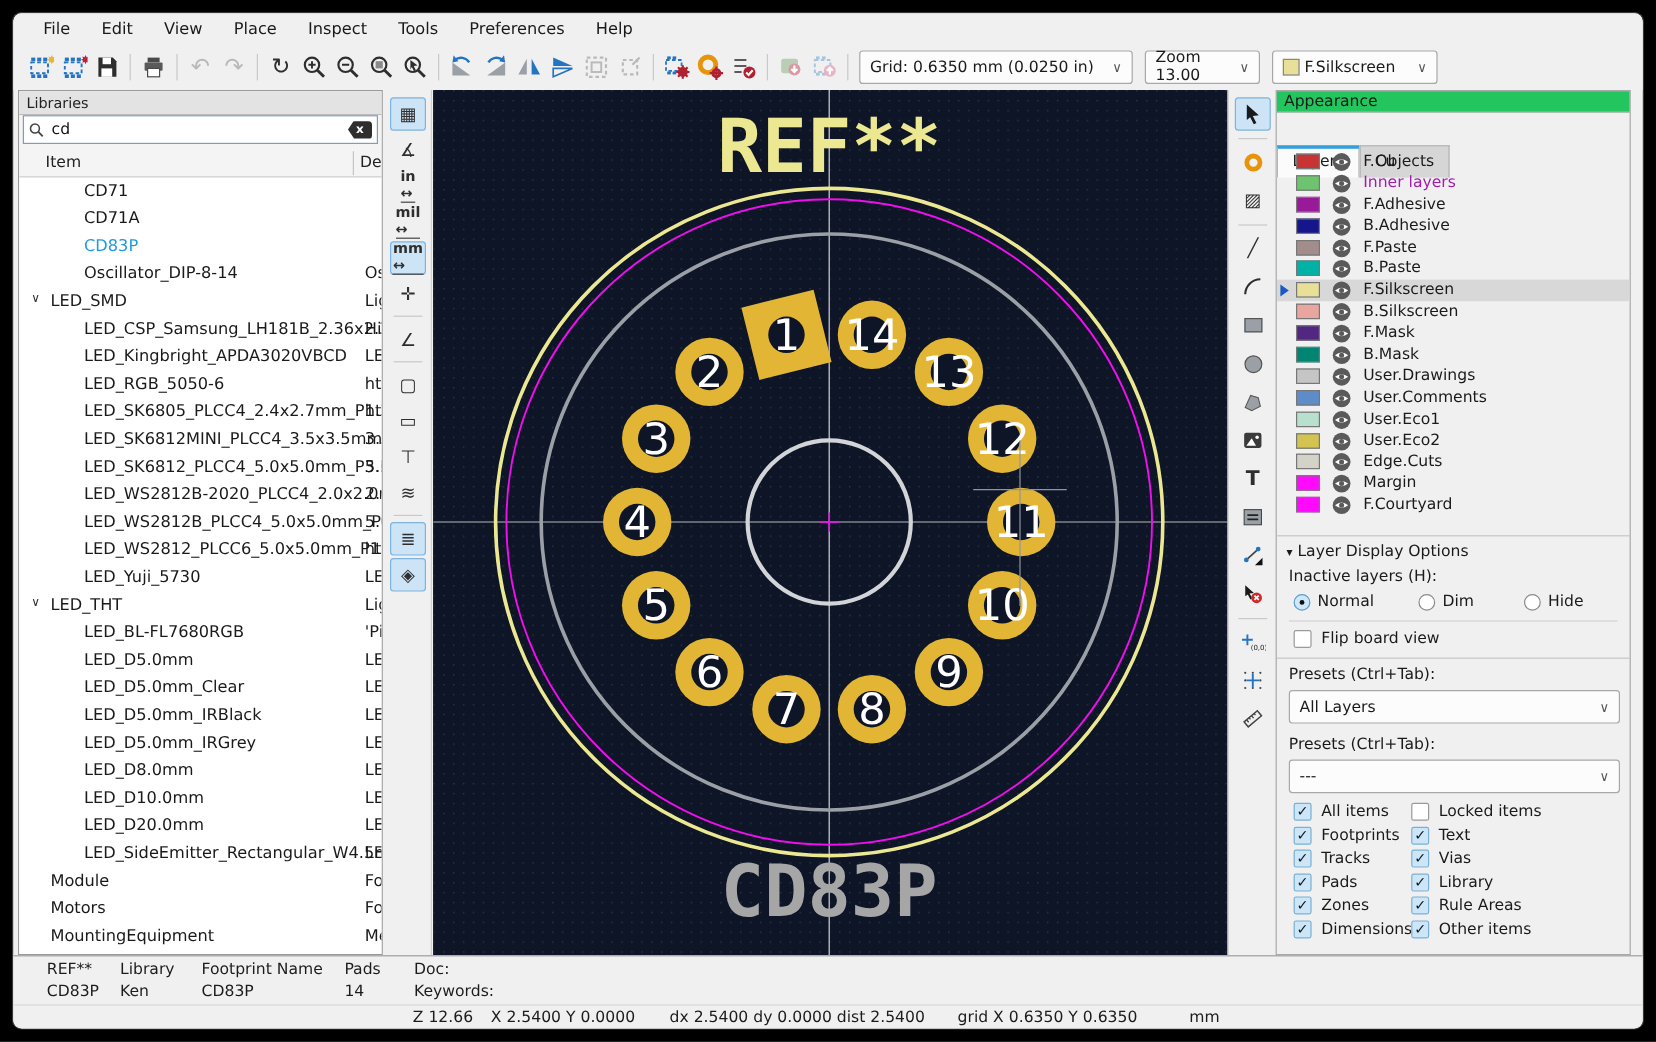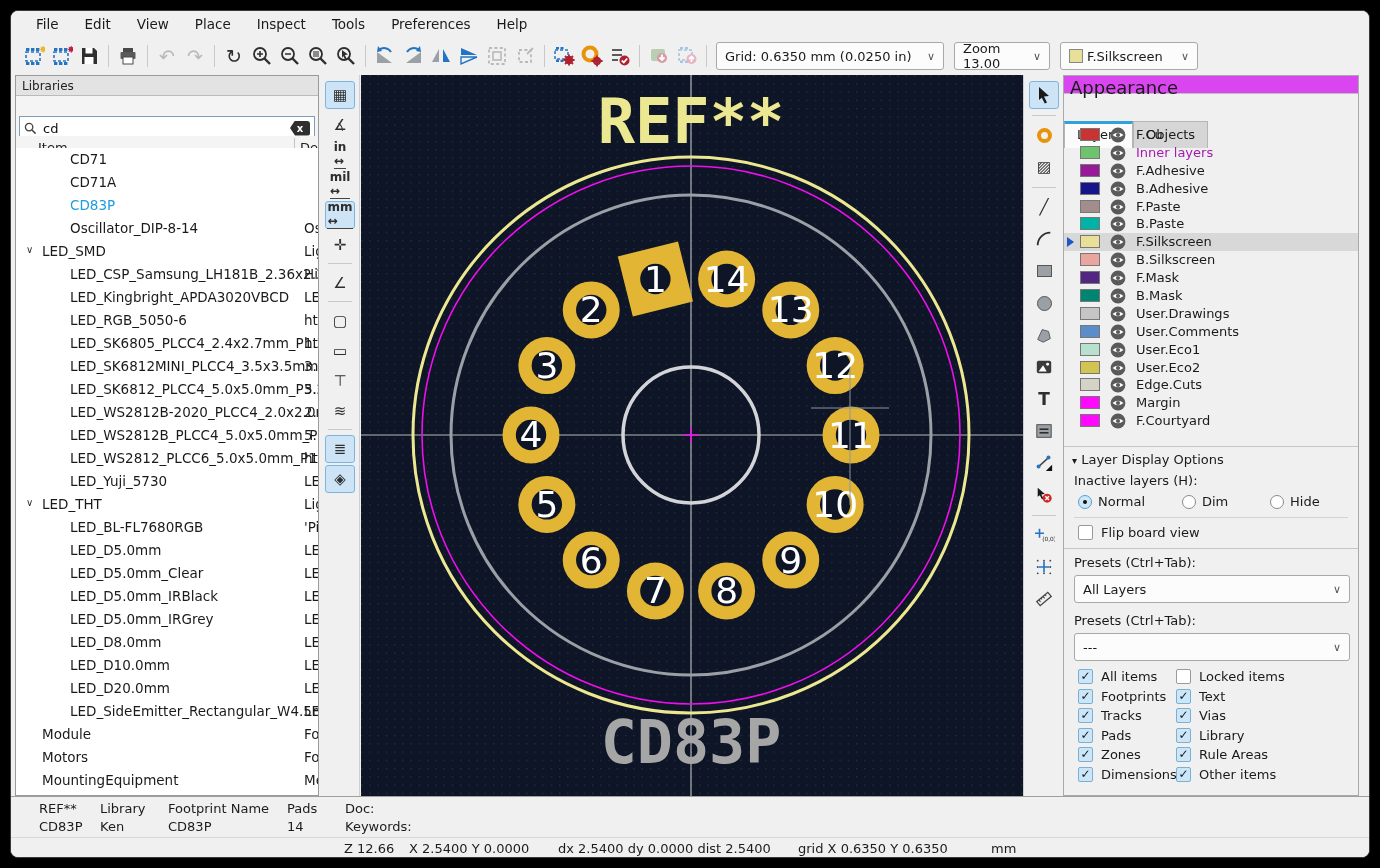--- a/index.html
+++ b/index.html
@@ -23,21 +23,21 @@
               display:flex; align-items:center; padding:0 8px; font-size:13px; color:#1a1a1a; gap:8px; }
   .dropdown .chev { color:#555; font-size:11px; margin-left:auto; }
   .swatch-sm { width:14px; height:14px; border:1px solid #888; display:inline-block; }
   
   .main { position:absolute; left:0; top:64px; width:100%; height:721px; }
   
   .libpanel { position:absolute; left:4px; top:0; width:304px; height:721px; background:#fff;
               border:1px solid #9a9a9a; overflow:hidden; }
   .libhdr { height:20px; background:#e3e3e3; border-bottom:1px solid #bbb; font-size:12px;
             color:#222; padding:3px 0 0 6px; }
-  .searchrow { height:28px; padding:20px 3px; background:#f4f4f4; }
+  .searchrow { height:28px; padding:0 3px; background:#f4f4f4; }
   .searchbox { height:24px; background:#fff; border:1px solid #7f9db9; display:flex; align-items:center; padding:0 4px; gap:6px; }
   .searchbox input { border:none; outline:none; flex:1; font-size:13px; font-family:inherit; color:#111; background:transparent; }
   .clearbtn { width:20px; height:15px; background:#2e2e2e; border-radius:2px 3px 3px 2px;
               clip-path:polygon(25% 0,100% 0,100% 100%,25% 100%,0 50%);
               color:#fff; font-size:10px; text-align:center; line-height:15px; font-weight:bold; }
   .colhdr { height:24px; background:#f4f4f4; border-bottom:1px solid #c4c4c4; position:relative; font-size:13px; color:#222; }
   .colhdr .c1 { position:absolute; left:22px; top:4px; }
   .colhdr .c2 { position:absolute; left:284px; top:4px; }
   .colhdr .div { position:absolute; left:278px; top:2px; width:1px; height:20px; background:#c4c4c4; }
   .liblist { position:absolute; left:0; top:72px; right:0; bottom:0; overflow:hidden; background:#fff; }
@@ -53,21 +53,21 @@
   .stbtn { position:absolute; left:5px; width:30px; height:28px; border-radius:3px;
            display:flex; align-items:center; justify-content:center; font-size:15px; color:#2e2e2e; }
   .stbtn.active { background:#cde4f6; border:1px solid #7db4dd; }
   .stbtn .unit { font-size:12px; font-weight:bold; border-bottom:1px solid #444; line-height:1.1; }
   .ssep { position:absolute; left:8px; width:24px; height:1px; background:#c9c9c9; }
   
   .canvas { position:absolute; left:350px; top:0; width:662px; height:721px; background:#0d1526; }
   
   .appear { position:absolute; left:1052px; top:0; width:296px; height:721px; background:#f0f0f0;
             border:1px solid #a9a9a9; font-size:13px; color:#1a1a1a; }
-  .apphdr { height:18px; background:#d946ef; border-bottom:1px solid #c0c0c0; font-size:18px; padding:1px 0 0 6px; }
+  .apphdr { height:18px; background:#22c55e; border-bottom:1px solid #c0c0c0; font-size:13px; padding:1px 0 0 6px; }
   .tabs { position:absolute; left:0px; top:19px; height:27px; display:flex;margin-top:26px; }
   .tab { padding:5px 12px 4px; font-size:13px; border:1px solid #b5b5b5; border-bottom:none; background:#d6d6d6; }
   .tab.active { background:#fbfbfb; border-top:3px solid #33a0dc; padding-top:3px; }
   .layers { position:absolute; left:0; top:50px; width:100%; height:316px; overflow:hidden; }
   .layerrow { height:17.9px; position:relative; }
   .layerrow.sel { background:#d8d8d8; }
   .layerrow .selarrow { position:absolute; left:3px; top:4px; width:0; height:0;
       border-left:7px solid #1a58c4; border-top:5px solid transparent; border-bottom:5px solid transparent; }
   .layerrow .sw { position:absolute; left:16px; top:2px; width:20px; height:13px; border:1px solid #777; }
   .layerrow .eye { position:absolute; left:46px; top:1px; }

